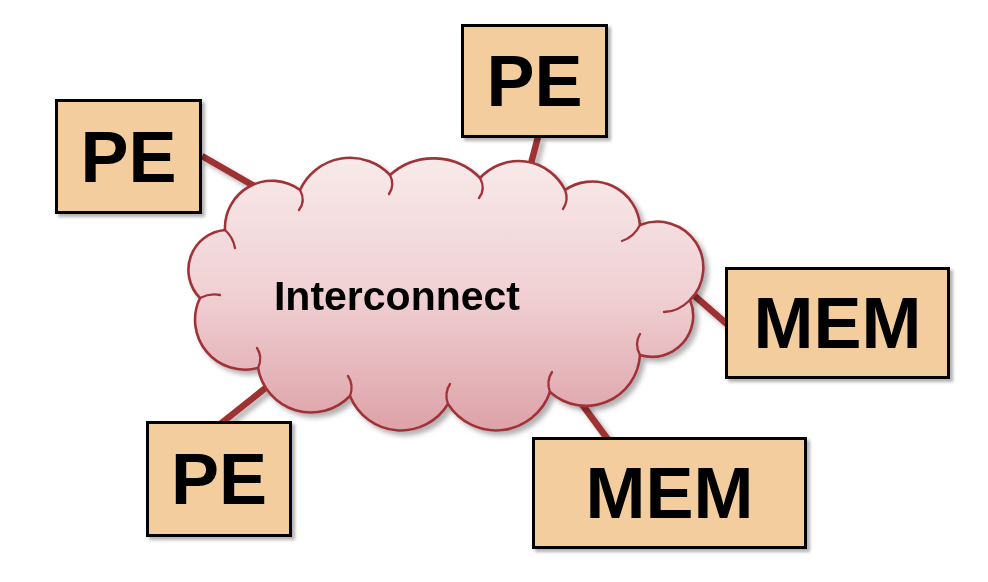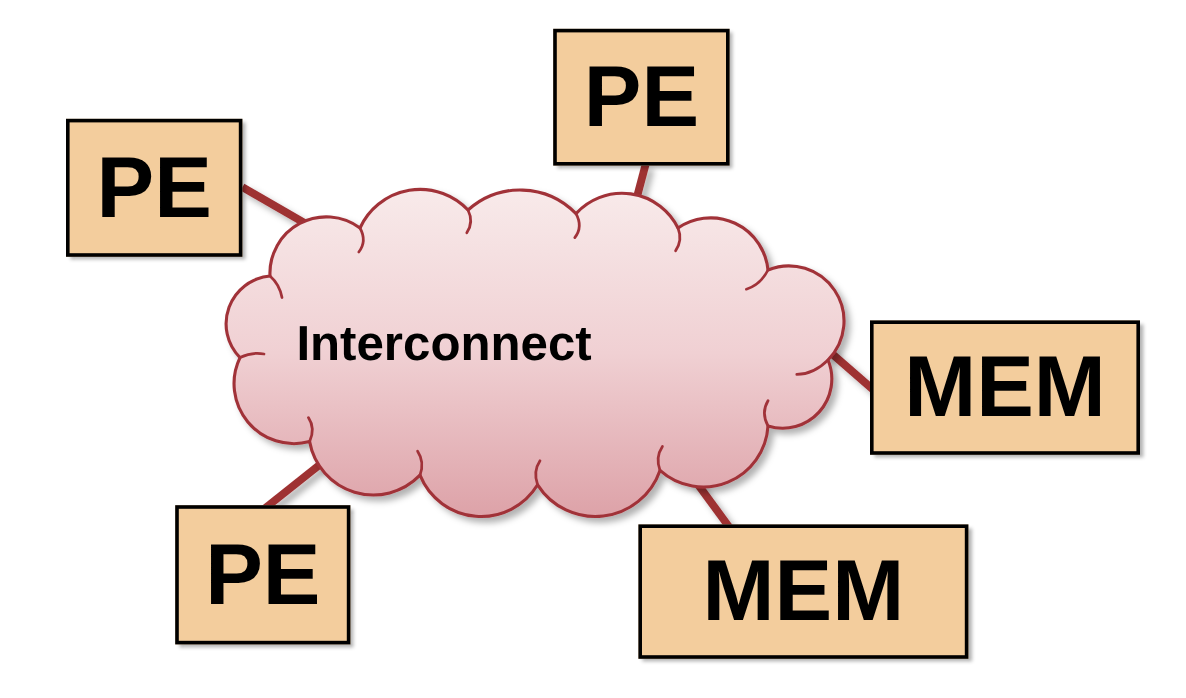--- a/index.html
+++ b/index.html
@@ -37,23 +37,23 @@
     letter-spacing:0px;
     user-select:none;
   }
   .node-pe-left   {left:55px;  top:99px;  width:147px; height:115px;}
   .node-pe-top    {left:461px; top:24px;  width:147px; height:114px;}
   .node-pe-bottom {left:146px; top:421px; width:146px; height:116px;}
   .node-mem-right {left:725px; top:267px; width:225px; height:112px;}
   .node-mem-bottom{left:532px; top:437px; width:275px; height:112px;}
   .cloud-label{
     position:absolute;
-    left:247px; top:261px;
+    left:247px; top:271px;
     width:300px; height:50px;
-    display:flex;align-items:center;justify-content:flex-start;
+    display:flex;align-items:center;justify-content:center;
     font-weight:bold;
     font-size:41px;
     color:var(--cloud-text);
     user-select:none;
   }
 </style>
 </head>
 <body>
 
 <div class="stage">

